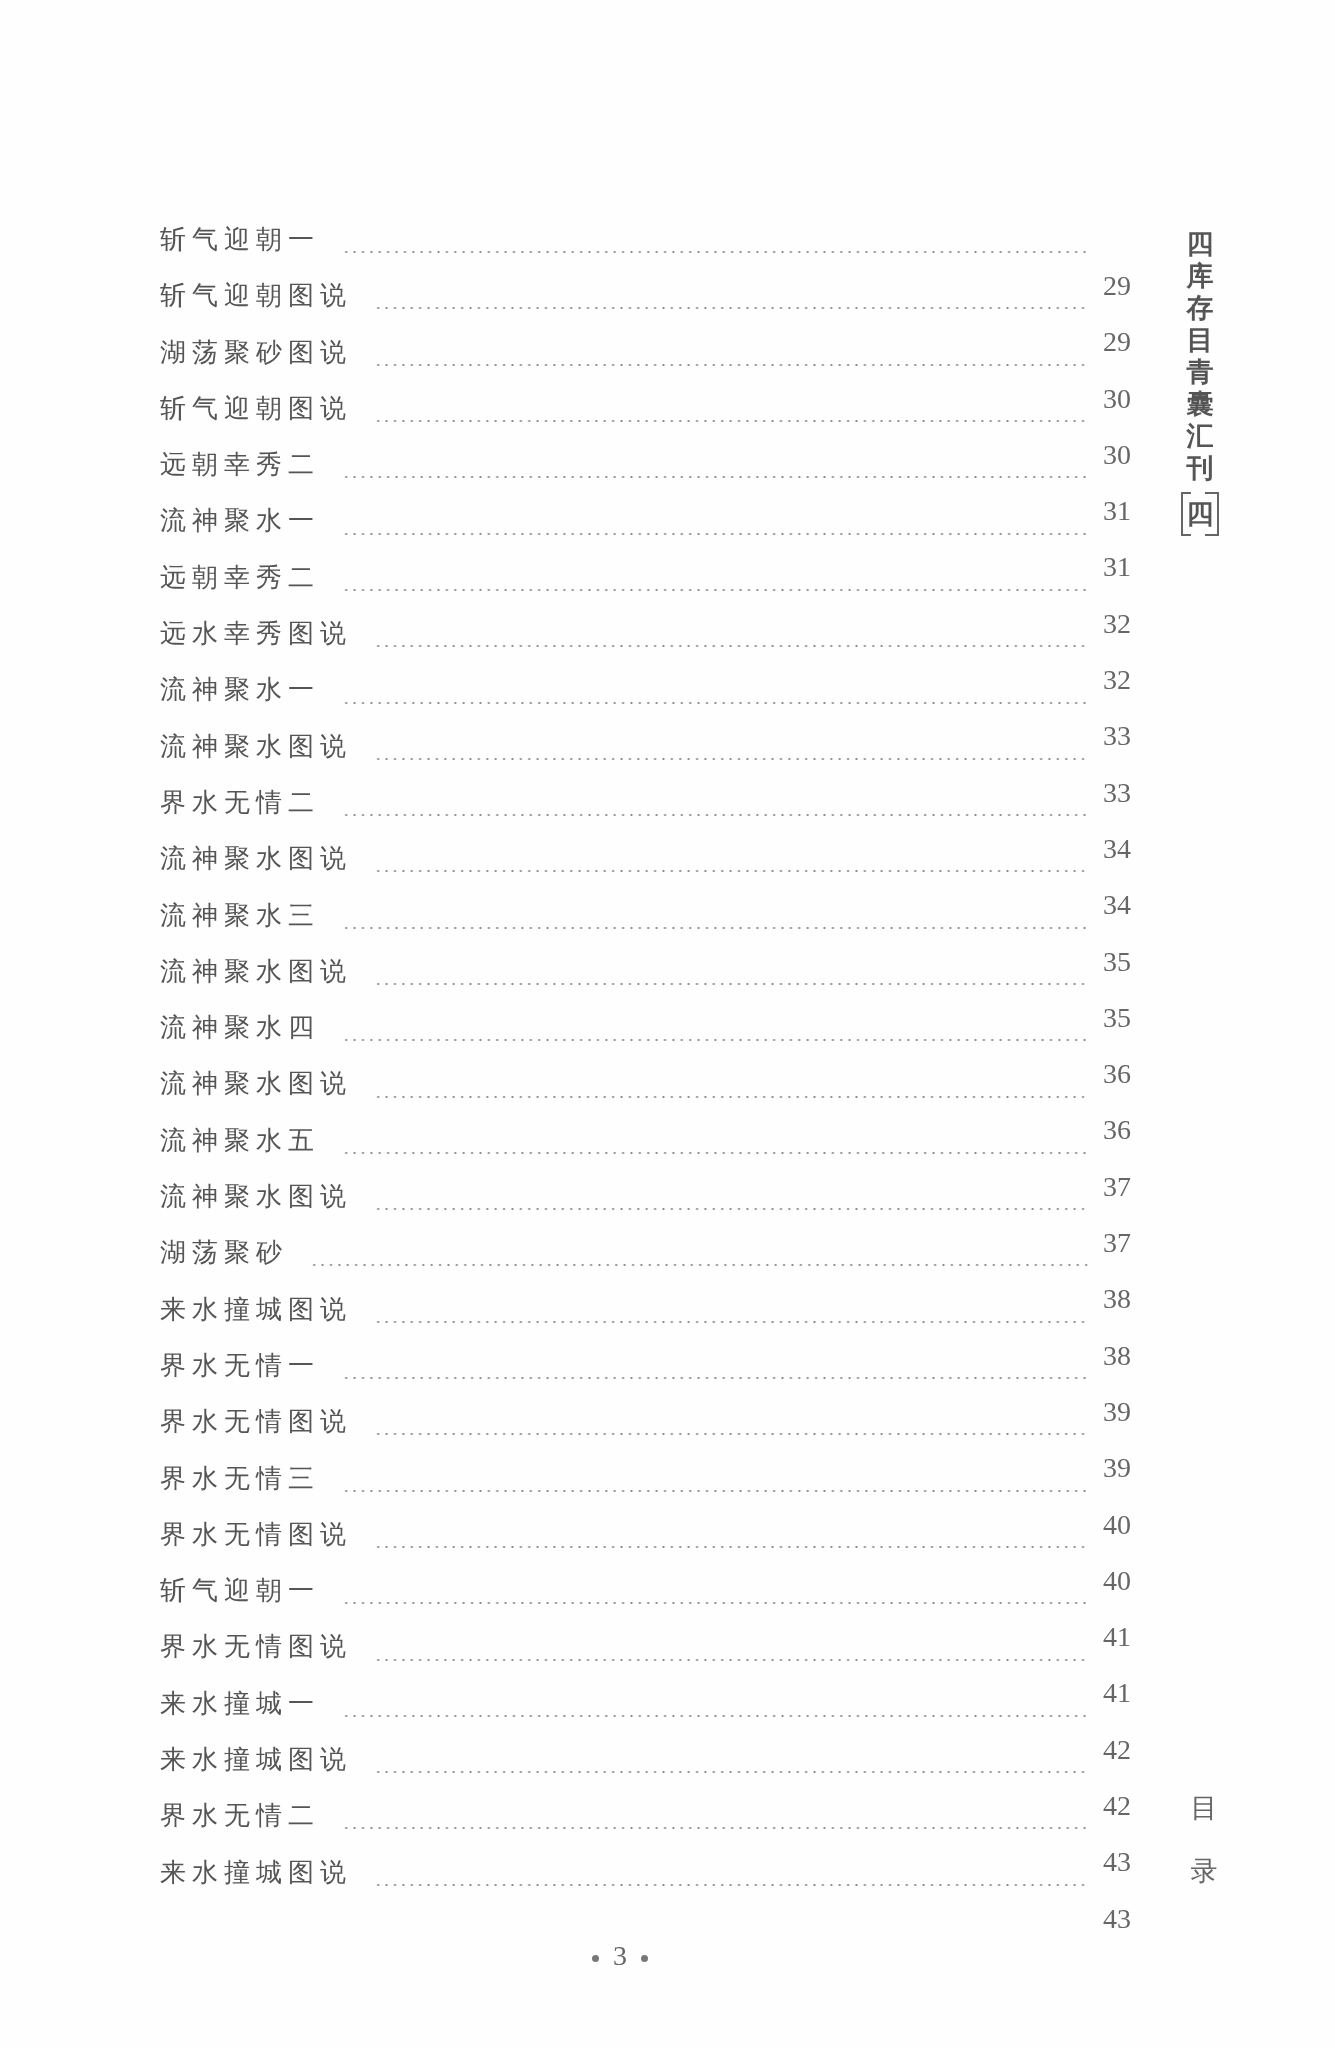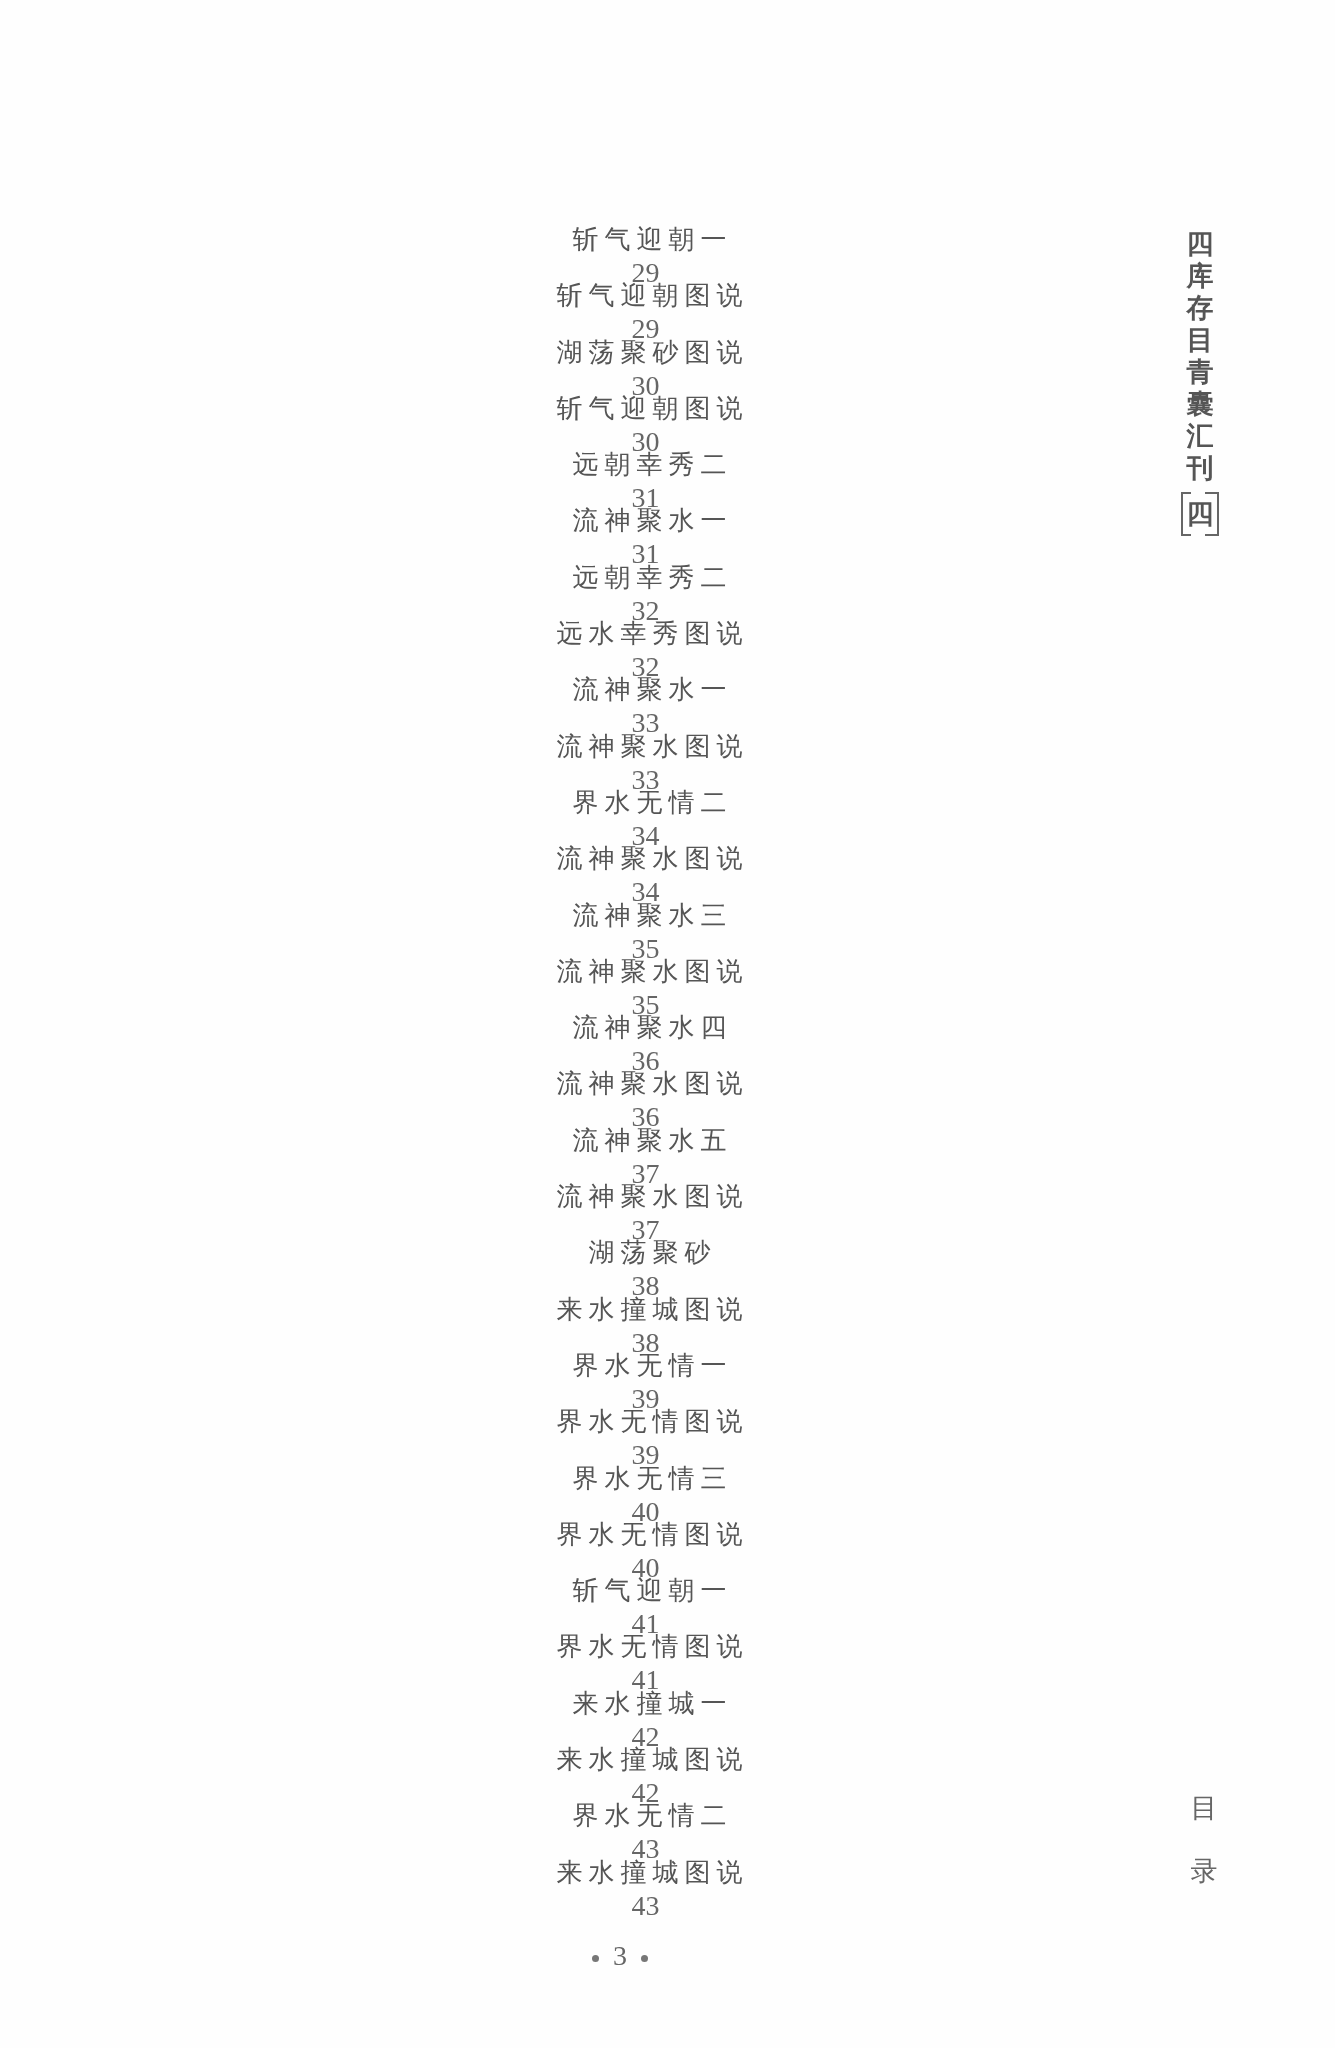--- a/index.html
+++ b/index.html
@@ -25,22 +25,21 @@
   .toc {
     position: absolute;
     left: 160px;
     top: 222px;
     width: 985px;
   }
   .toc-row {
     position: relative;
     height: 56.3px;
     display: flex;
-    align-items: center;
-    flex-direction: column;
+    align-items: flex-start;
   }
   .toc-title {
     font-size: 26px;
     letter-spacing: 6px;
     color: #555;
     white-space: nowrap;
     flex: 0 0 auto;
   }
   .toc-leader {
     flex: 1 1 auto;
@@ -54,20 +53,21 @@
     position: relative;
     top: 2px;
   }
   .toc-page {
     flex: 0 0 auto;
     width: 42px;
     font-family: "Liberation Serif", "DejaVu Serif", serif;
     font-size: 28px;
     color: #666;
     text-align: left;
+    margin-top: 48px;
   }
   .side-title {
     position: absolute;
     left: 1180px;
     top: 228px;
     width: 40px;
     display: flex;
     flex-direction: column;
     align-items: center;
     font-family: "DejaVu Sans", "Liberation Sans", sans-serif;

